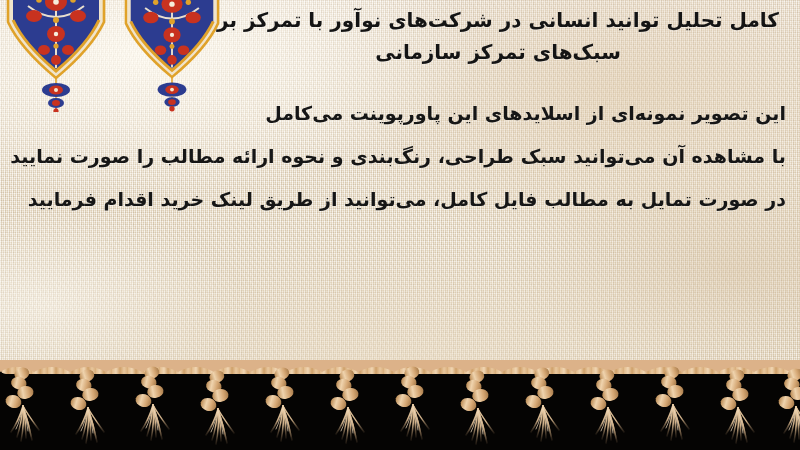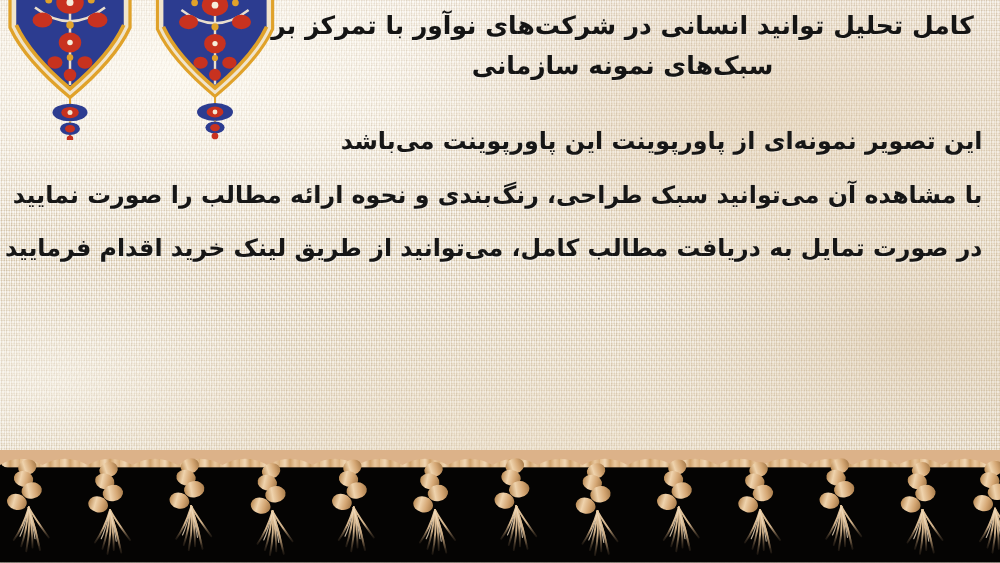--- a/index.html
+++ b/index.html
@@ -220,27 +220,27 @@
         <ellipse cx="50" cy="104" rx="4" ry="3" fill="#c8321f"></ellipse>
         <circle cx="50" cy="111" r="2.8" fill="#c8321f"></circle>
       </g>
     </svg>
   </div>
 
   <div class="text-layer">
 
     <div class="slide-title">
       <div>کامل تحلیل توانید انسانی در شرکت‌های نوآور با تمرکز بر</div>
-      <div>سبک‌های نمونه سازمانی</div>
+      <div>سبک‌های تمرکز سازمانی</div>
     </div>
 
     <div class="body-block">
-      <p class="body-line">این تصویر نمونه‌ای از پاورپوینت این پاورپوینت می‌باشد</p>
+      <p class="body-line">این تصویر نمونه‌ای از اسلایدهای این پاورپوینت می‌کامل</p>
       <p class="body-line">با مشاهده آن می‌توانید سبک طراحی، رنگ‌بندی و نحوه ارائه مطالب را صورت نمایید</p>
-      <p class="body-line">در صورت تمایل به دریافت مطالب کامل، می‌توانید از طریق لینک خرید اقدام فرمایید</p>
+      <p class="body-line">در صورت تمایل به مطالب فایل کامل، می‌توانید از طریق لینک خرید اقدام فرمایید</p>
     </div>
   </div>
 
   <div class="fringe-band">
     <div class="fringe-top-edge"></div>
 
     <svg class="tassels" width="800" height="90" viewBox="0 0 800 90" preserveAspectRatio="none">
       <defs>
         <linearGradient id="cordGrad" x1="0" y1="0" x2="1" y2="0">
           <stop offset="0%" stop-color="#b98952"></stop>

